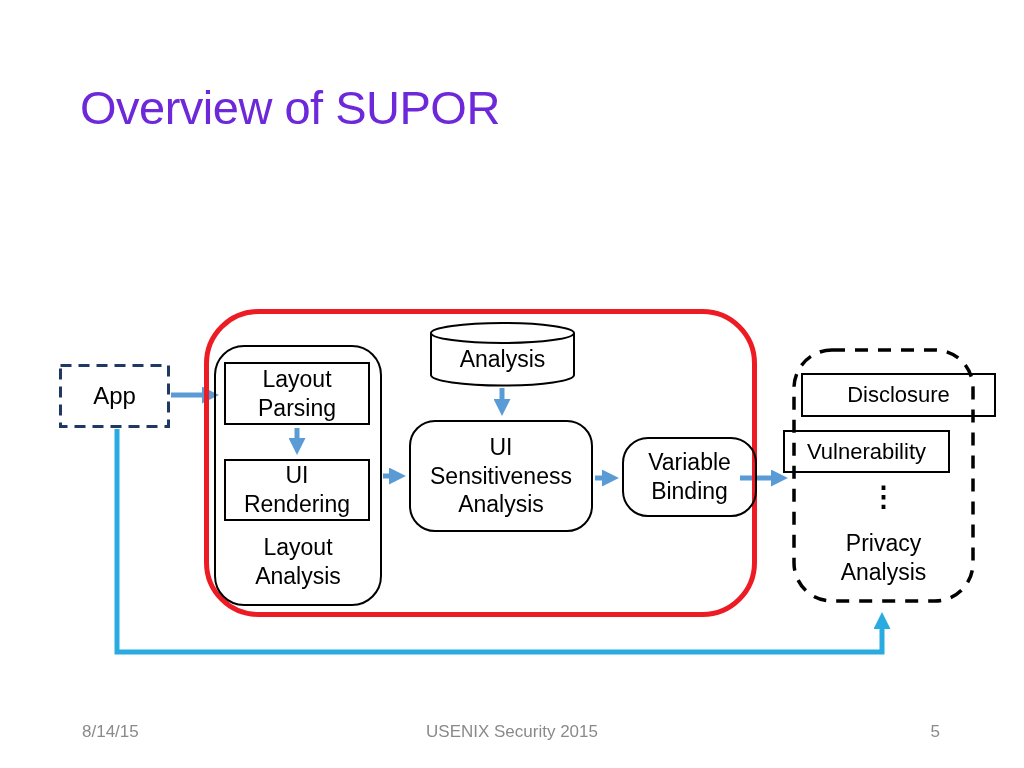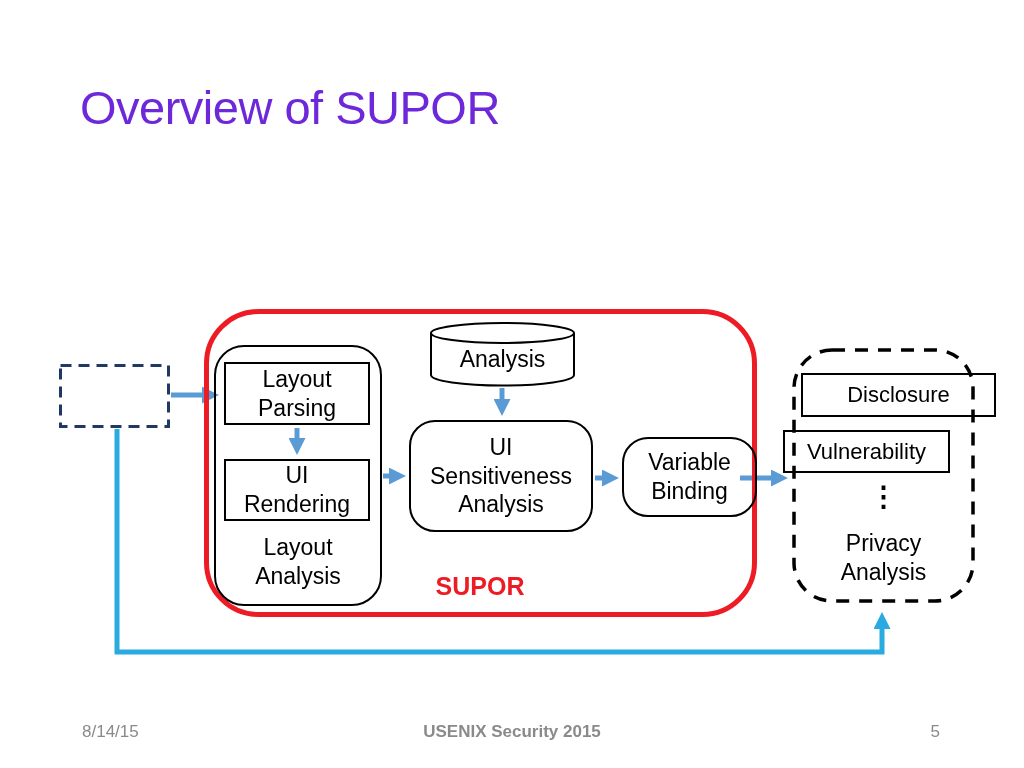--- a/index.html
+++ b/index.html
@@ -56,21 +56,21 @@
   #ellipsis        { left: 793px; top: 479px; width: 181px; height: 36px; font-size: 28px; font-weight: 700; line-height: 1; }
   #pa-label        { left: 793px; top: 527px; width: 181px; height: 62px; }
   .footer-item {
     position: absolute;
     top: 722px;
     font-size: 17px;
     color: #8a8a8a;
     z-index: 2;
   }
   #footer-date  { left: 82px; }
-  #footer-venue { left: 0; width: 1024px; text-align: center; font-weight: bold; }
+  #footer-venue { left: 0; width: 1024px; text-align: center; }
   #footer-page  { right: 84px; }
 </style>
 </head>
 <body>
 
 <div class="slide">
 
   <div class="title">Overview of SUPOR</div>
 
   <svg class="layer" viewBox="0 0 1024 768" xmlns="http://www.w3.org/2000/svg">
@@ -97,20 +97,23 @@
     <rect x="206.5" y="311.5" width="548" height="303" rx="52" fill="none" stroke="#ED1C24" stroke-width="5"></rect>
 
     <rect x="794" y="350" width="179" height="251" rx="38" fill="none" stroke="#000000" stroke-width="3.5" stroke-dasharray="13 10"></rect>
 
     <g transform="translate(430,322)">
       <path d="M1 11 V53 a71.5 10.5 0 0 0 143 0 V11" fill="#ffffff" stroke="#000000" stroke-width="2"></path>
       <ellipse cx="72.5" cy="11" rx="71.5" ry="10" fill="#ffffff" stroke="#000000" stroke-width="2"></ellipse>
     </g>
   </svg>
 
+  <div class="node" id="app-node">
+    <span class="ln">App</span>
+  </div>
 
   <div id="la-group"></div>
 
   <div class="node solid" id="layout-parsing">
     <span class="ln">Layout</span>
     <span class="ln">Parsing</span>
   </div>
 
   <div class="node solid" id="ui-rendering">
     <span class="ln">UI</span>
@@ -130,23 +133,20 @@
     <span class="ln">UI</span>
     <span class="ln">Sensitiveness</span>
     <span class="ln">Analysis</span>
   </div>
 
   <div class="node solid" id="vb-node">
     <span class="ln">Variable</span>
     <span class="ln">Binding</span>
   </div>
 
-  <div class="node" id="supor-label">
-    <span class="ln">SUPOR</span>
-  </div>
 
   <div class="node solid" id="disclosure">
     <span class="ln">Disclosure</span>
   </div>
 
   <div class="node solid" id="vulnerability">
     <span class="ln">Vulnerability</span>
   </div>
 
   <div class="node" id="ellipsis">

